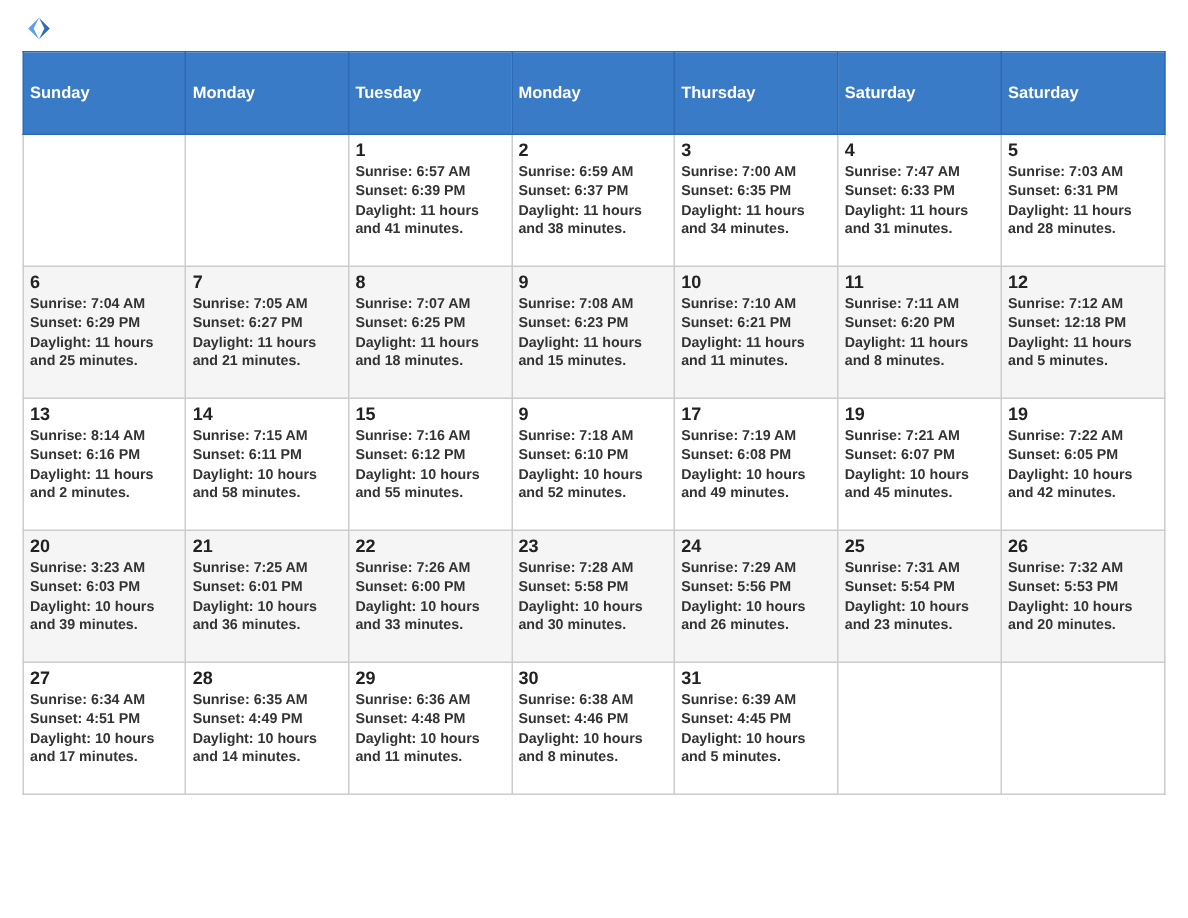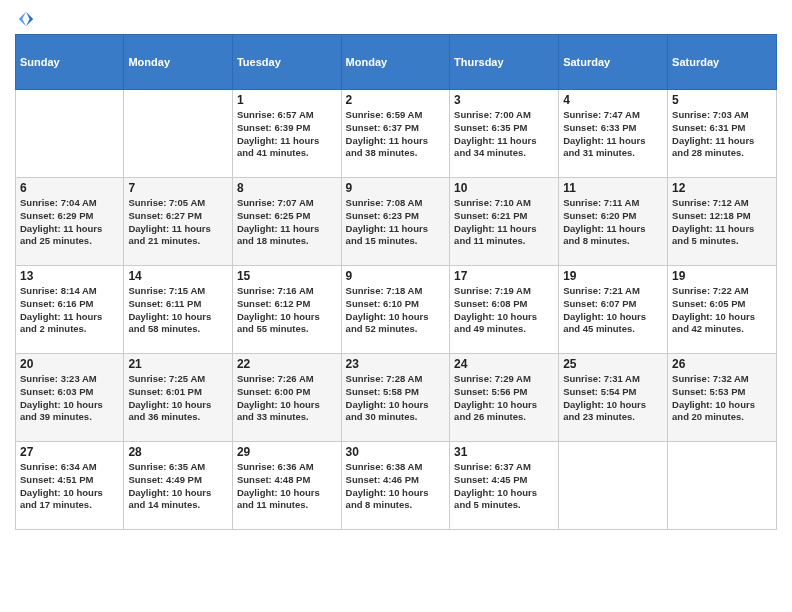--- a/index.html
+++ b/index.html
@@ -321,21 +321,21 @@
 Daylight: 10 hours and 11 minutes.</div>
           </td>
           <td>
             <div class="day-num">30</div>
             <div class="day-info">Sunrise: 6:38 AM
 Sunset: 4:46 PM
 Daylight: 10 hours and 8 minutes.</div>
           </td>
           <td>
             <div class="day-num">31</div>
-            <div class="day-info">Sunrise: 6:37 AM
+            <div class="day-info">Sunrise: 6:39 AM
 Sunset: 4:45 PM
 Daylight: 10 hours and 5 minutes.</div>
           </td>
           <td class="empty-cell"></td>
           <td class="empty-cell"></td>
         </tr>
       </tbody>
   </table>
 </div>
 

